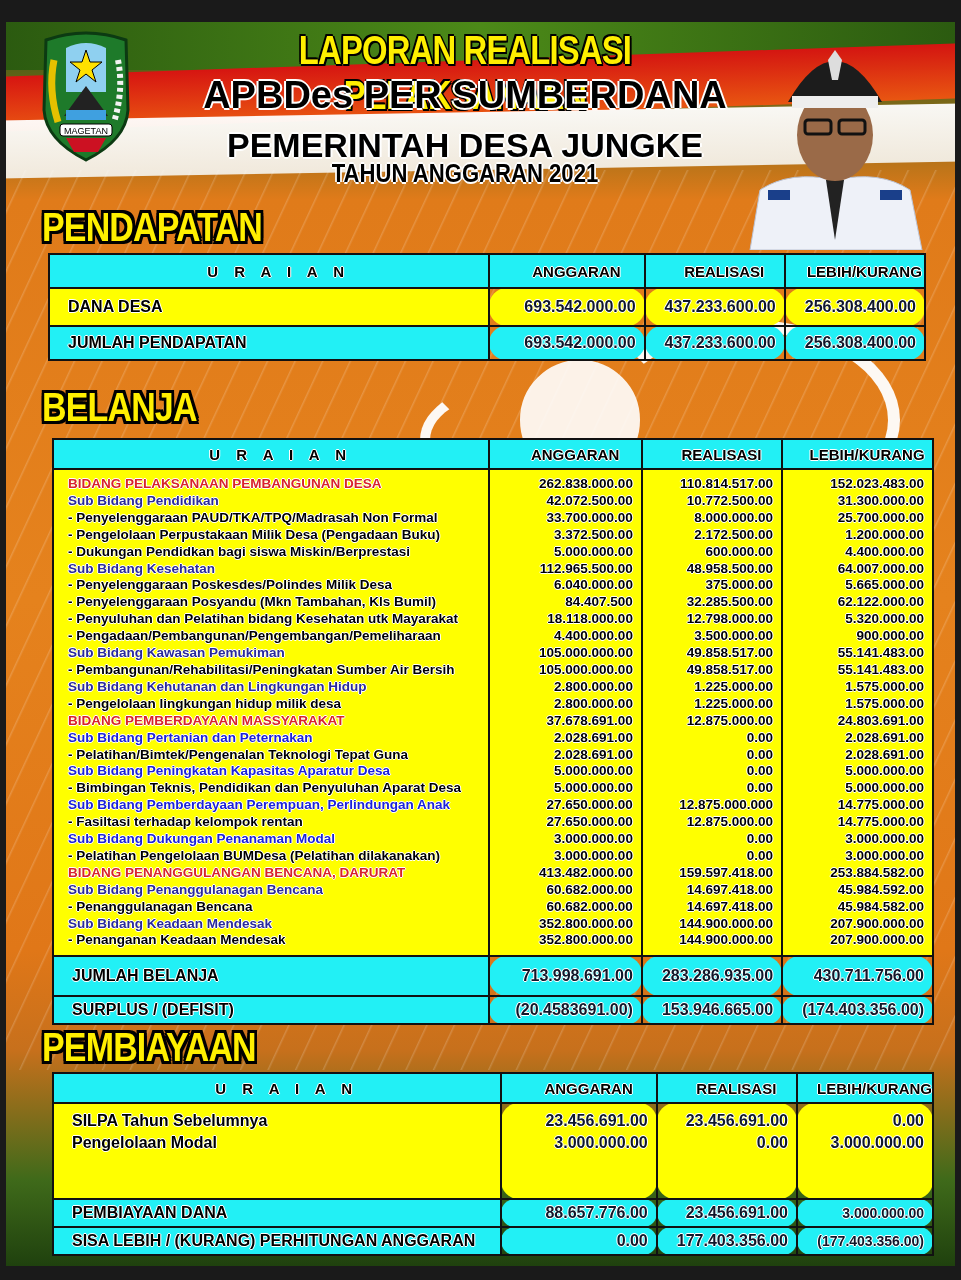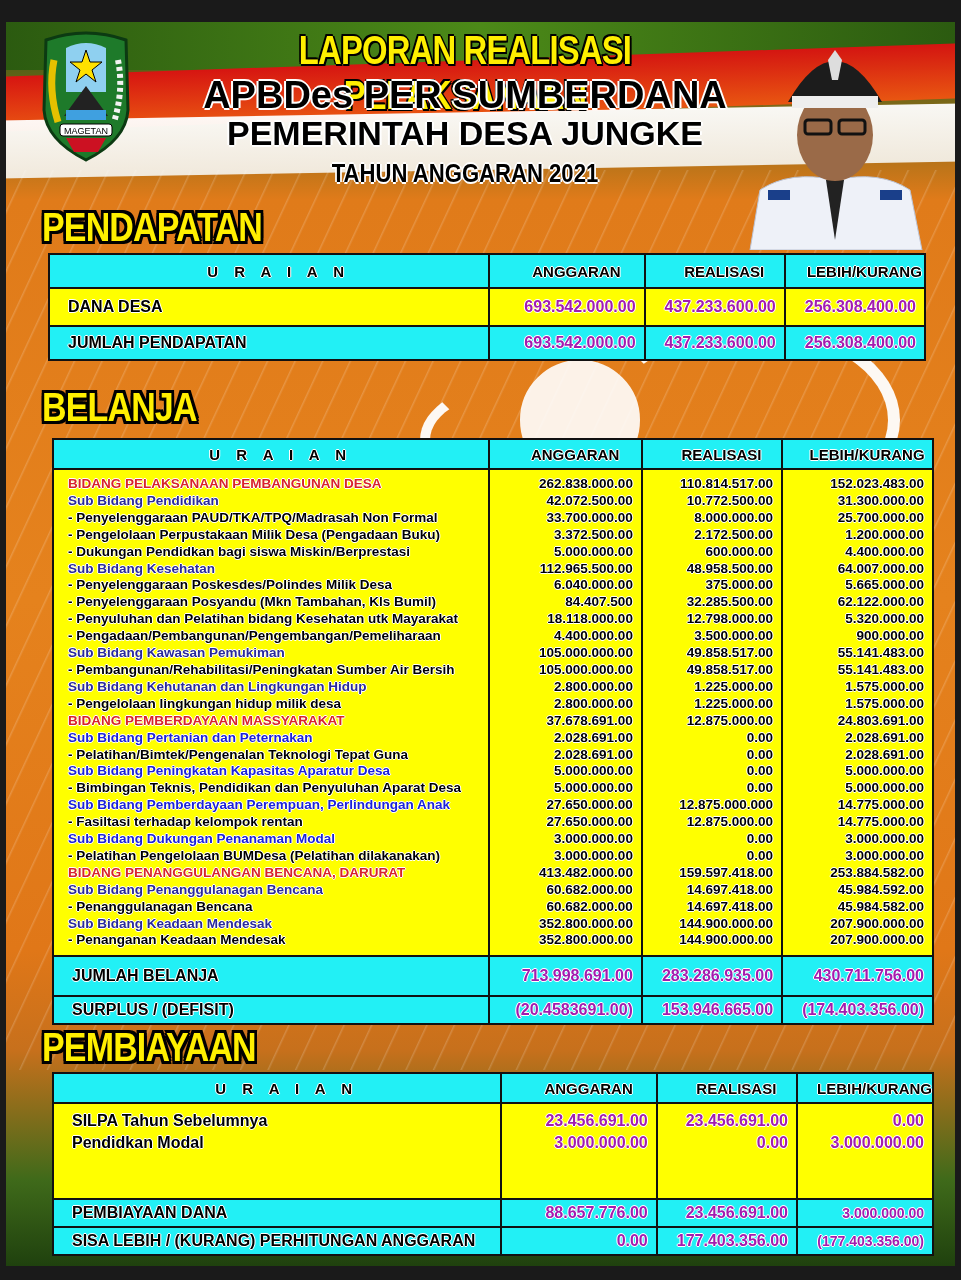--- a/index.html
+++ b/index.html
@@ -14,36 +14,36 @@
   .rays{position:absolute;left:0;top:170px;width:961px;height:900px;
     background:repeating-linear-gradient(115deg,rgba(255,255,255,0) 0px,rgba(255,255,255,0) 22px,rgba(255,255,255,.35) 23px,rgba(255,255,255,0) 25px);opacity:.5;}
   .swirl{position:absolute;border-radius:50%;border:14px solid #fff;opacity:.95;}
   
   .logo{position:absolute;left:36px;top:30px;width:100px;height:135px;}
   
   .title{position:absolute;left:150px;width:630px;text-align:center;font-weight:bold;color:#000;}
   .t1{top:28px;font-size:40px;color:#ffef00;letter-spacing:-1px;font-family:"Liberation Sans Narrow","Liberation Sans",sans-serif;
     text-shadow:2px 0 #000,-2px 0 #000,0 2px #000,0 -2px #000,2px 2px #000,-2px -2px #000;transform:scaleX(.82);}
   .t2{top:74px;font-size:38px;text-shadow:2px 0 #fff,-2px 0 #fff,0 2px #fff,0 -2px #fff;}
-  .t3{top:114px;font-size:34px;text-shadow:2px 0 #fff,-2px 0 #fff,0 2px #fff,0 -2px #fff;}
+  .t3{top:126px;font-size:34px;text-shadow:2px 0 #fff,-2px 0 #fff,0 2px #fff,0 -2px #fff;}
   .t4{top:158px;font-size:26px;color:#000;text-shadow:2px 0 #fff,-2px 0 #fff,0 2px #fff,0 -2px #fff;transform:scaleX(.85);}
   
   .person{position:absolute;left:730px;top:30px;width:210px;height:220px;}
   
   .sec{position:absolute;left:42px;font-weight:bold;font-size:40px;color:#ffef00;letter-spacing:-1px;
     text-shadow:3px 0 #000,-3px 0 #000,0 3px #000,0 -3px #000,3px 3px #000,-3px -3px #000,3px -3px #000,-3px 3px #000;
     transform:scaleX(.85);transform-origin:left;}
   
   table{position:absolute;border-collapse:collapse;z-index:5;}
   td,th{border:2px solid #111;font-weight:bold;padding-left:19px;}
   .hdr th{background:#22f0f5;font-size:15px;text-align:center;height:30px;color:#000;
     text-shadow:1px 0 #fff,-1px 0 #fff,0 1px #fff,0 -1px #fff;}
   .cyan td{background:#22f0f5;}
   .yellow td{background:#ffff00;}
-  .num{text-align:right;padding-right:8px;font-size:16px;color:#a21caf;text-shadow:1px 0 #fff,-1px 0 #fff,0 1px #fff,0 -1px #fff;}
+  .num{text-align:right;padding-right:8px;font-size:16px;color:#0f172a;text-shadow:1px 0 #fff,-1px 0 #fff,0 1px #fff,0 -1px #fff;border-radius:18px;}
   .lbl{padding-left:18px;font-size:16px;color:#000;text-shadow:1px 0 #fff,-1px 0 #fff,0 1px #fff,0 -1px #fff;}
   .stack{line-height:16.9px;font-size:13.5px;padding-top:6px;padding-bottom:6px;vertical-align:top;}
   .stack div{white-space:nowrap;text-shadow:1px 0 #fff,-1px 0 #fff,0 1px #fff,0 -1px #fff;}
   .stack.desc{padding-left:14px;}
   .stack.nums{text-align:right;padding-right:8px;}
   .c-bidang{color:#d8232a;}
   .c-sub{color:#2a2a9a;}
   .c-subb{color:#1c22d8;}
   .c-item{color:#000;}
 </style>
@@ -284,21 +284,21 @@
     <tbody>
         <tr class="hdr">
       <th style="letter-spacing:6px">U R A I A N</th>
       <th>ANGGARAN</th>
       <th>REALISASI</th>
       <th>LEBIH/KURANG</th>
     </tr>
     <tr class="yellow" style="height:96px">
       <td class="lbl" style="vertical-align:top;padding-top:6px;line-height:22px;font-size:16px">
         <div>SILPA Tahun Sebelumnya</div>
-        <div>Pendidkan Modal</div>
+        <div>Pengelolaan Modal</div>
       </td>
       <td class="num" style="vertical-align:top;padding-top:6px;line-height:22px">
         <div>23.456.691.00</div>
         <div>3.000.000.00</div>
       </td>
       <td class="num" style="vertical-align:top;padding-top:6px;line-height:22px">
         <div>23.456.691.00</div>
         <div>0.00</div>
       </td>
       <td class="num" style="vertical-align:top;padding-top:6px;line-height:22px">

